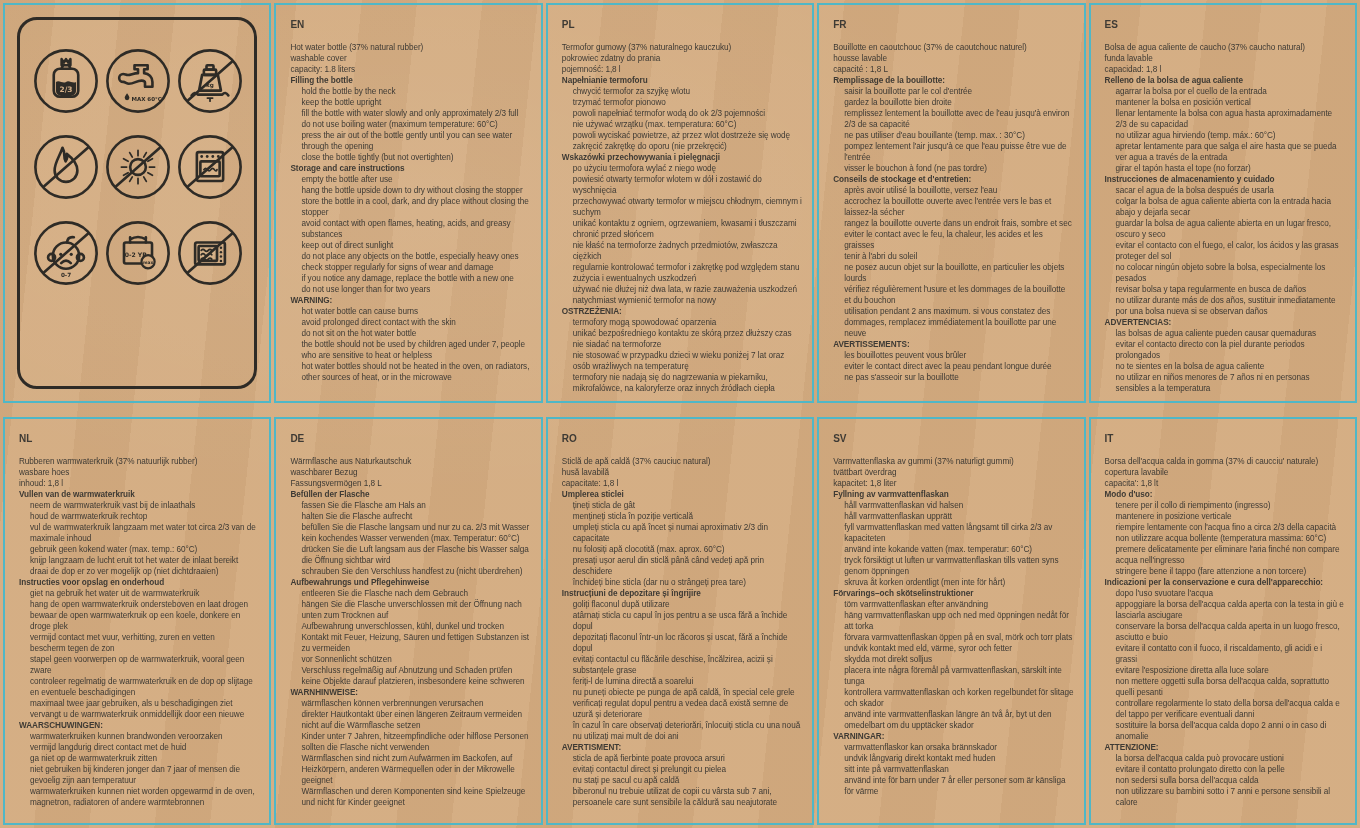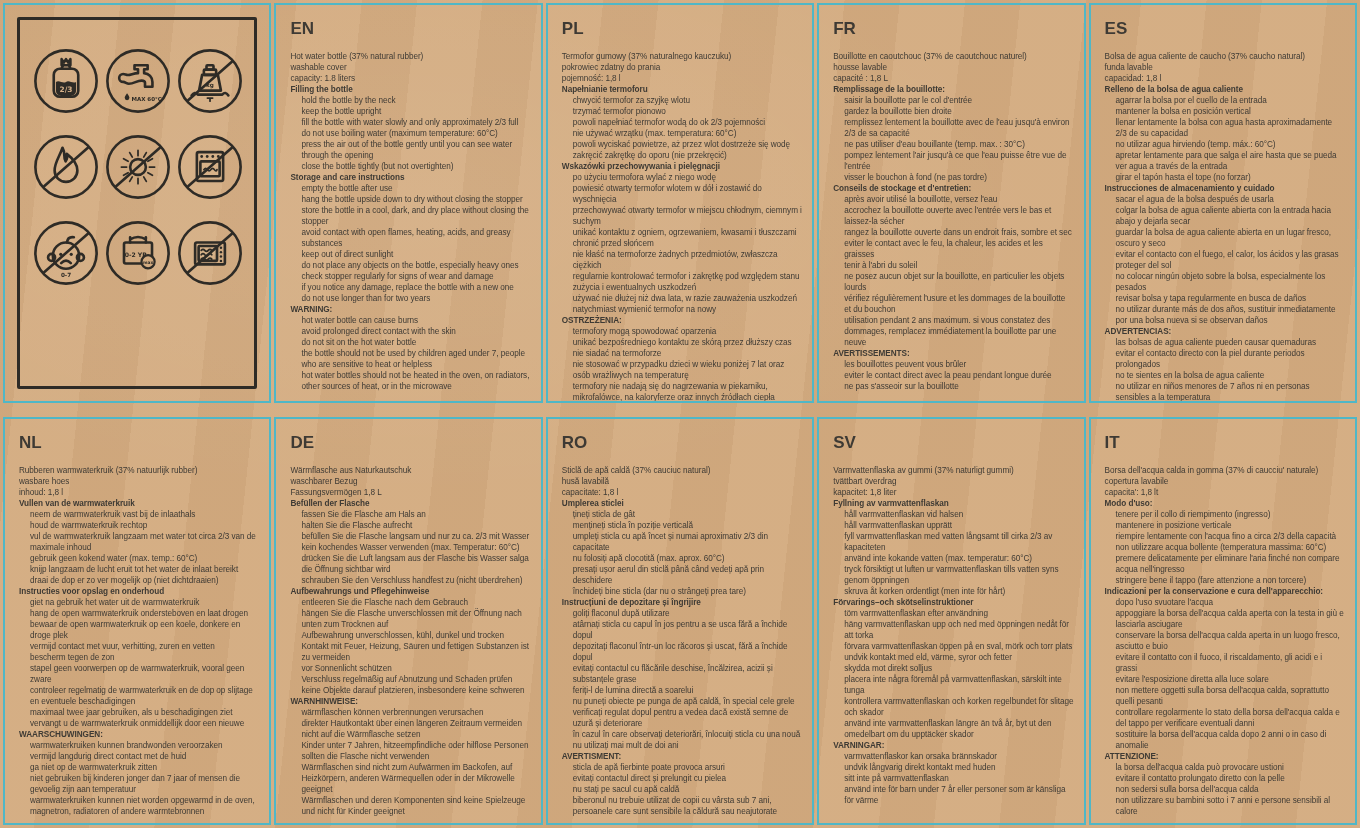--- a/index.html
+++ b/index.html
@@ -9,31 +9,31 @@
     grid-template-rows:400px 408px;column-gap:3px;row-gap:14px;
     background:
       radial-gradient(1100px 500px at 30% 25%, rgba(255,255,255,.05), transparent 60%),
       repeating-linear-gradient(96deg, rgba(110,75,40,.045) 0 55px, rgba(255,238,214,.05) 55px 120px),
       #d3ab80;
     font-family:"Liberation Sans", sans-serif;color:#3e3a34;
   }
   .panel{border:2px solid #4fb7c7;box-sizing:border-box;overflow:hidden;
     padding:8px 10px 6px 14px;}
   .icons-panel{padding:12px;}
-  .icons-frame{height:100%;box-sizing:border-box;border:3px solid #2e2b26;border-radius:2px;
+  .icons-frame{height:100%;box-sizing:border-box;border:3px solid #2e2b26;border-radius:20px;
     padding:26px 8px 0 10px;display:grid;grid-template-columns:repeat(3,1fr);
     justify-items:center;align-content:start;row-gap:16px;}
   .pict{width:70px;height:70px;}
   .ln{fill:none;stroke:#2e2b26;stroke-width:3;stroke-linecap:round;stroke-linejoin:round;}
   .ln2{fill:none;stroke:#2e2b26;stroke-width:2;stroke-linecap:round;stroke-linejoin:round;}
   .fill{fill:#2e2b26;stroke:none;}
   .badge{fill:#d3ab80;stroke:#2e2b26;stroke-width:2.5;}
   .pict text{font-family:"DejaVu Sans", sans-serif;font-weight:bold;fill:#2e2b26;}
   .pict text.tan{fill:#d6b088;}
-  .lang-code{font-size:17px;font-weight:bold;margin:6px 0 13px;}
+  .lang-code{font-size:10px;font-weight:bold;margin:6px 0 13px;}
   .intro-line,.item,.section-title{font-size:8.2px;line-height:1.34;letter-spacing:-0.05px;}
   .section-title{font-weight:bold;}
   .item{padding-left:11px;}
 </style>
 </head>
 <body>
 
 <div class="sheet" id="sheet">
   <div class="panel icons-panel">
     <div class="icons-frame">

